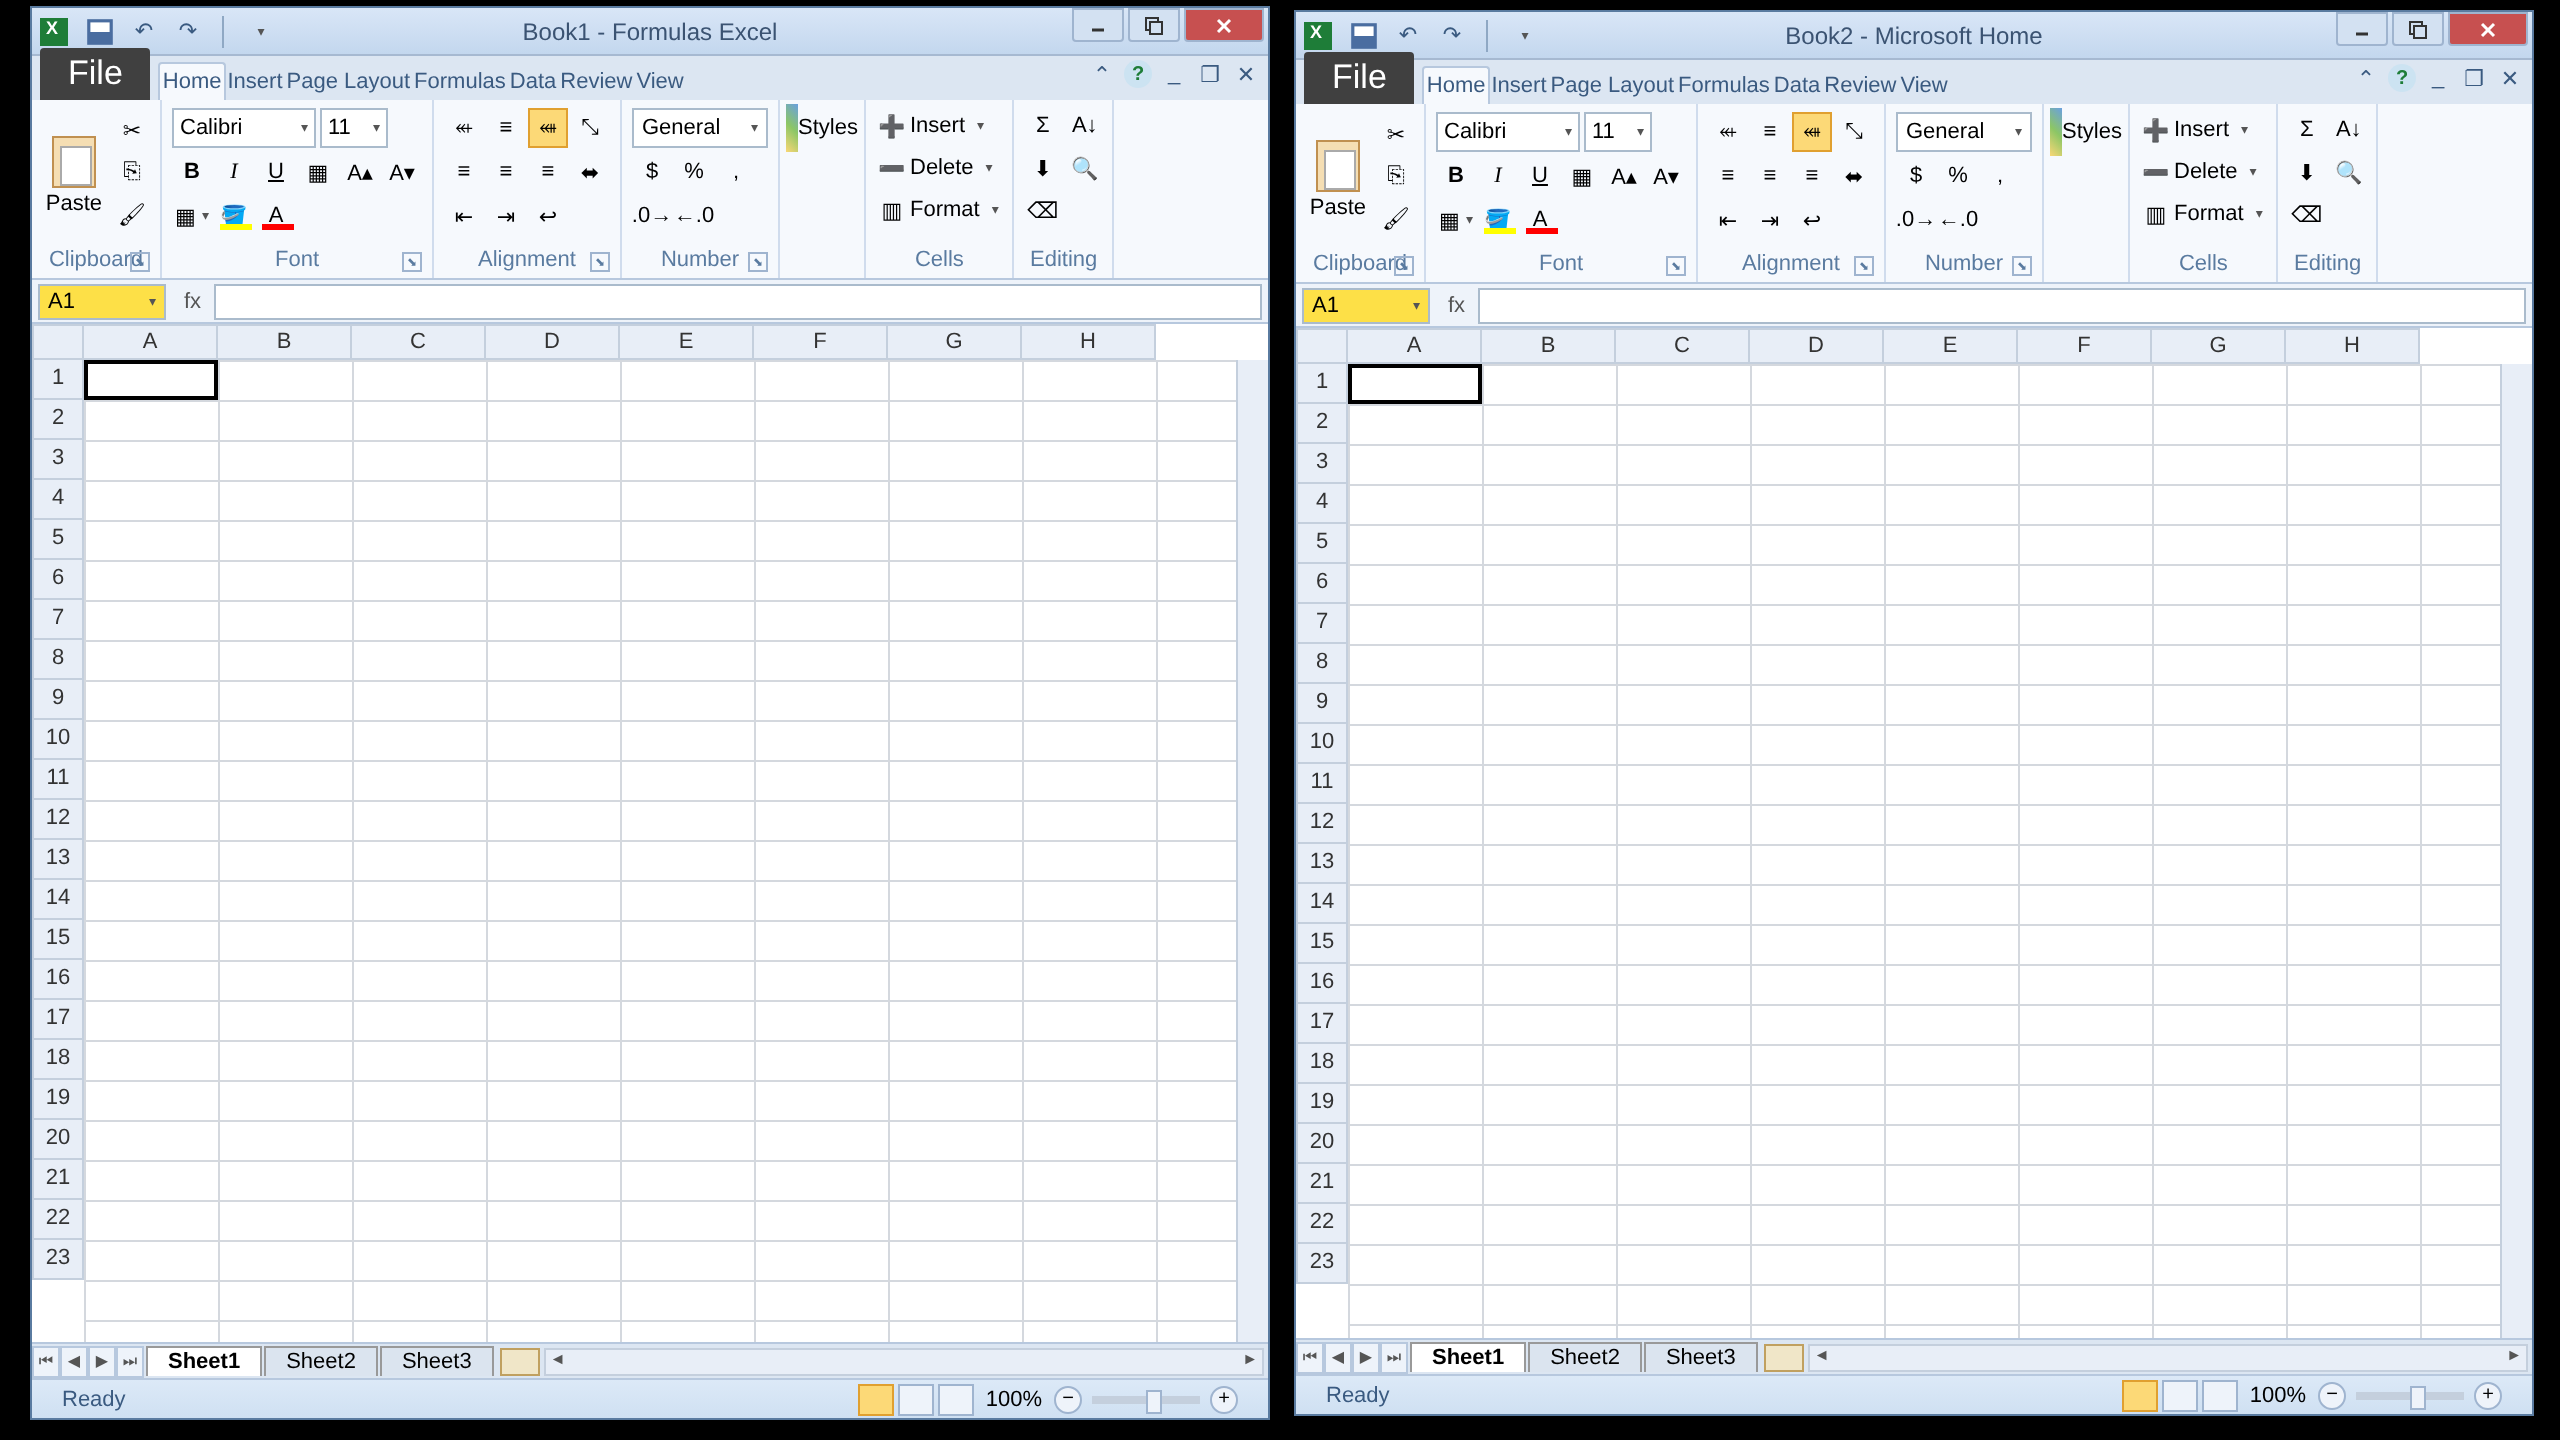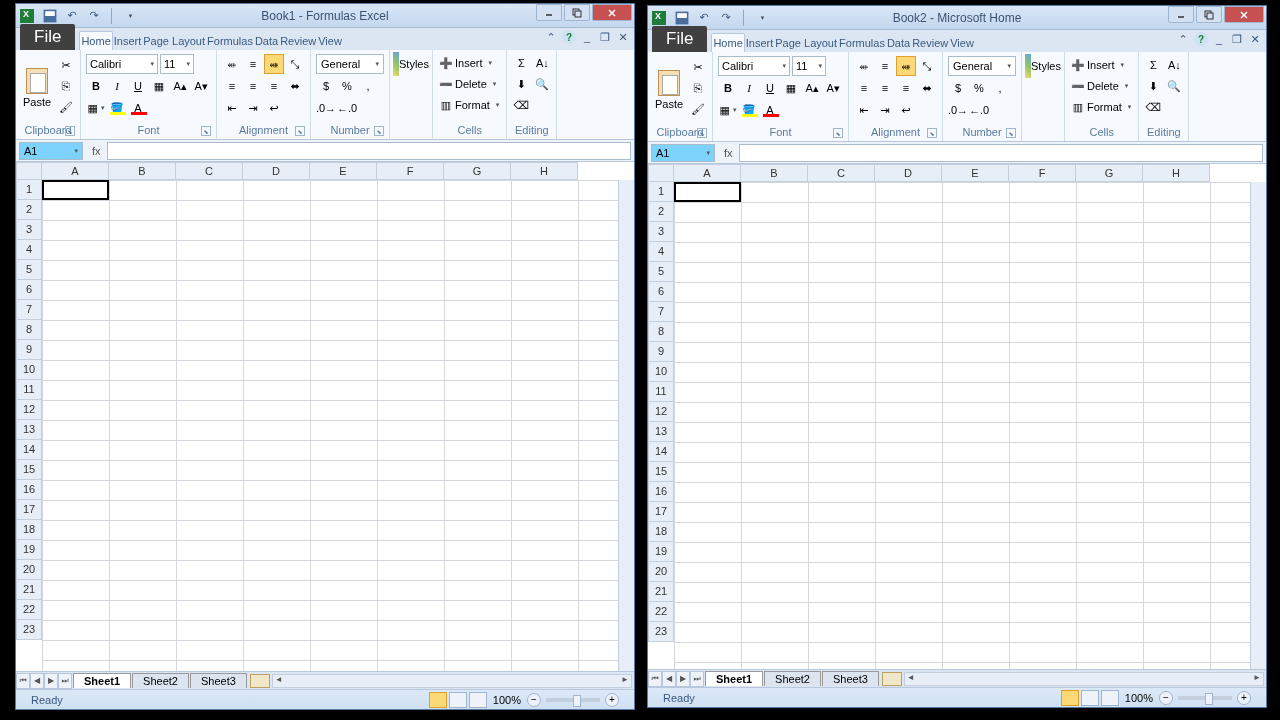--- a/index.html
+++ b/index.html
@@ -69,21 +69,21 @@
 .vstack { display:flex; flex-direction:column; gap:1px; padding:1px; }
 .hstack { display:flex; gap:1px; align-items:center; }
 .cell-btn { display:flex; align-items:center; gap:3px; height:20px; padding:0 3px; }
 .cell-btn .ico { width:12px; height:12px; display:flex; align-items:center; justify-content:center; }
 
 .styles-btn { width:36px; display:flex; align-items:center; justify-content:center; }
 .styles-ico { width:20px; height:24px; background:linear-gradient(45deg,#f9d776,#8cc665,#6aa0e0); }
 
 
 .fbar { height:22px; border-bottom:1px solid #b7c8de; display:flex; align-items:center; background:#eef3fa; }
-.namebox { width:64px; height:18px; background:#7dd3fc; border:1px solid #abc; margin:0 3px; padding:0 4px; display:flex; align-items:center; justify-content:space-between; }
+.namebox { width:64px; height:18px; background:#fde047; border:1px solid #abc; margin:0 3px; padding:0 4px; display:flex; align-items:center; justify-content:space-between; }
 .fx { color:#555; margin:0 6px; }
 .formula-in { flex:1; height:18px; background:#fff; border:1px solid #abc; margin-right:3px; }
 
 
 .gridwrap { flex:1; display:flex; flex-direction:column; overflow:hidden; background:#fff; }
 .colhdr { display:flex; height:18px; }
 .corner { width:26px; background:#e8eef7; border:1px solid #c4cfdd; }
 .ch { flex:0 0 67px; background:#e8eef7; border:1px solid #c4cfdd; border-left:none; text-align:center; font-size:11px; color:#333; line-height:16px; }
 .gridbody { flex:1; display:flex; overflow:hidden; }
 .rowhdrs { width:26px; display:flex; flex-direction:column; }

